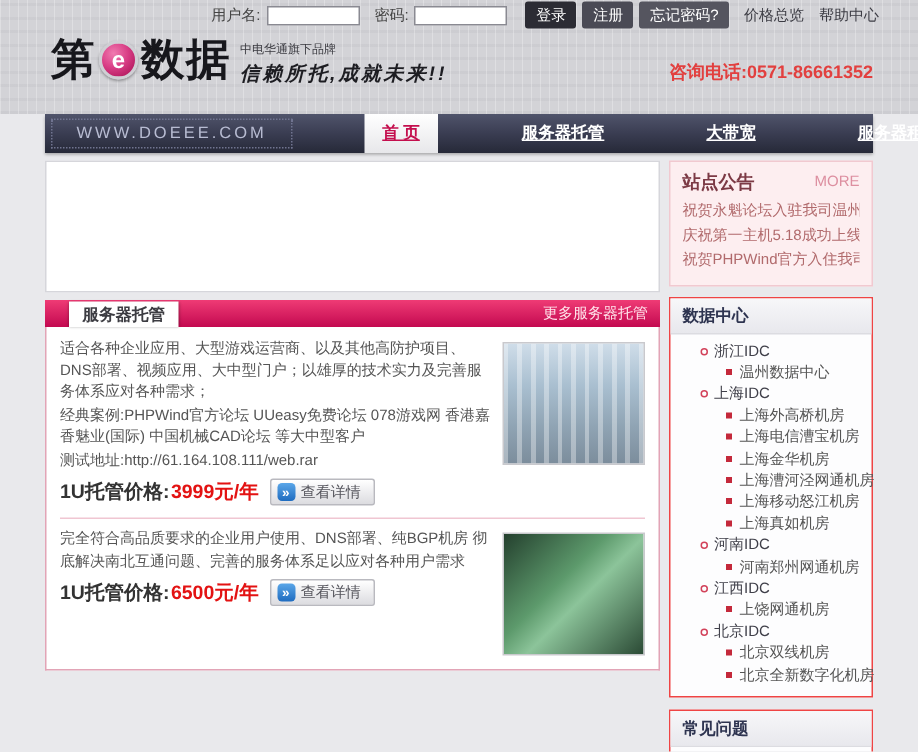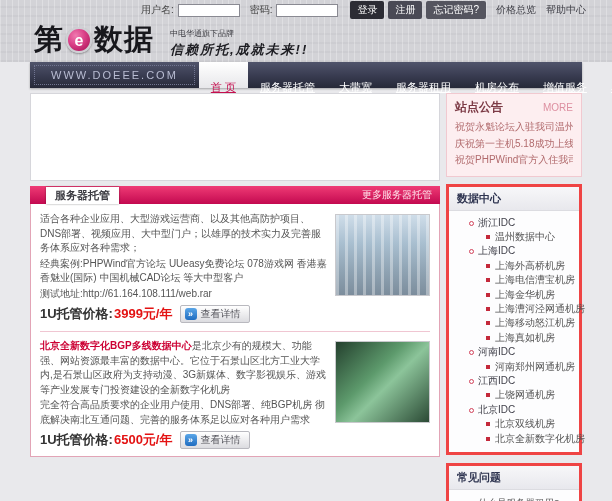--- a/index.html
+++ b/index.html
@@ -1,51 +1,51 @@
 <!DOCTYPE html>
 <html><head>
 <meta charset="utf-8">
 <style>
   * { margin:0; padding:0; box-sizing:border-box; }
   html,body { width:612px; height:501px; overflow:hidden; }
   body { font-family:"Liberation Sans","DejaVu Sans",sans-serif; background:#e9e9ec; position:relative; }
 
   
-  .topzone { height:62px; background:#d3d3d7;
+  .topzone { height:76px; background:#d3d3d7;
     background-image:repeating-linear-gradient(90deg, rgba(255,255,255,.28) 0 1px, rgba(0,0,0,0) 1px 6px),
                      repeating-linear-gradient(0deg, rgba(120,120,130,.07) 0 2px, rgba(0,0,0,0) 2px 9px);
   }
   .topbar { height:20px; display:flex; align-items:center; justify-content:flex-end; gap:4px; padding-right:26px; font-size:10px; color:#444; }
   .topbar label { margin-left:6px; }
   .topbar input { width:62px; height:13px; border:1px solid #8a8a92; background:#fff; }
   .tb-btn { border:none; color:#fff; font-size:10px; padding:2px 7px; border-radius:2px; cursor:pointer; }
   .tb-login { background:#2c2c34; margin-left:8px; }
   .tb-reg { background:#4a4a55; }
   .tb-forgot { background:#55555f; }
   .tb-link { color:#3c3c44; margin-left:6px; text-decoration:none; }
 
   .header { height:38px; position:relative; }
   .logo { position:absolute; left:34px; top:0; display:flex; align-items:center; }
   .logo-zh { font-size:29px; font-weight:bold; color:#17171c; letter-spacing:1px; }
   .logo-e { width:26px; height:26px; border-radius:50%; margin:0 2px;
     background:radial-gradient(circle at 35% 30%, #f franchise 0,#f07ab0 0%, #d93e86 45%, #a30a4e 100%);
     background:radial-gradient(circle at 35% 30%, #f07ab0 0%, #d93e86 45%, #a30a4e 100%);
     border:2px solid #cfcfd4; box-shadow:0 1px 2px rgba(0,0,0,.35);
     color:#fff; font-weight:bold; font-size:16px; text-align:center; line-height:23px; }
-  .logo-right { margin-left:16px; }
+  .logo-right { margin-left:6px; }
   .brand-note { font-size:8px; color:#3a3a40; }
   .slogan { font-size:13px; font-weight:bold; font-style:italic; color:#1d1d22; letter-spacing:2px; }
   .hotline { position:absolute; right:30px; bottom:1px; color:#e2403f; font-size:12px; font-weight:bold; }
 
   
   .navbar { margin:0 30px; height:26px; display:flex; align-items:stretch;
     background:linear-gradient(#50546b 0%, #3a3d52 50%, #262938 100%); box-shadow:0 1px 2px rgba(0,0,0,.3); }
   .site-box { margin:3px 4px; padding:0 16px; border:1px dotted #707490; color:#b8bcd2; font-size:11px; letter-spacing:2px; display:flex; align-items:center; }
   .nav-items { display:flex; }
-  .nav-item { padding:12px 12px; line-height:26px; color:#fff; font-size:11px; font-weight:normal; cursor:pointer; white-space:nowrap; }
+  .nav-item { padding:0 12px; line-height:26px; color:#fff; font-size:11px; font-weight:bold; cursor:pointer; white-space:nowrap;margin-left:44px; }
   .nav-item.active { background:linear-gradient(#ffffff,#e7e7ea); color:#c40f4e; }
 
   
   .main { margin:5px 30px 0; display:flex; gap:6px; }
   .left-col { width:410px; }
   .right-col { width:136px; }
 
   .banner { height:88px; background:#fff; border:1px solid #d6d6db; margin-bottom:5px; }
 
   
@@ -70,21 +70,21 @@
   .offer-divider { border:none; border-top:1px solid #f0c6d2; margin:6px 0 7px; }
   .o-bullet { display:inline-block; width:5px; height:5px; border:1px solid #d2425a; border-radius:50%; margin-right:4px; }
 
   
   .notice-box { background:#fdeef0; border:1px solid #f1c9d0; padding:5px 8px 7px; margin-bottom:7px; }
   .notice-top { display:flex; align-items:center; margin-bottom:3px; }
   .notice-title { font-size:12px; font-weight:bold; color:#7c3a45; }
   .notice-more { margin-left:auto; font-size:10px; color:#dd8fa0; text-decoration:none; }
   .notice-item { display:block; font-size:10px; color:#b16a6c; line-height:16.5px; white-space:nowrap; overflow:hidden; text-decoration:none; }
 
-  .side-box { background:#fdfdfe; border:3px solid #ef4444; margin-bottom:8px; }
+  .side-box { background:#fdfdfe; border:1px solid #ef4444; margin-bottom:8px; }
   .side-header { padding:4px 8px; background:linear-gradient(#f7f7f9,#e8e8ed); border-bottom:1px solid #dcdce1; font-size:11px; font-weight:bold; color:#2e3450; }
   .side-body { padding:5px 20px 6px; }
   .idc-region { font-size:10px; color:#40404a; line-height:12.4px; padding:1px 0; cursor:pointer; white-space:nowrap; }
   .idc-room { font-size:10px; color:#555; line-height:12.4px; padding:1px 0 1px 17px; cursor:pointer; white-space:nowrap; }
   .sq-bullet { display:inline-block; width:4px; height:4px; background:#c4293b; margin-right:5px; vertical-align:1px; }
   .faq-item { font-size:9.5px; color:#555; line-height:15.5px; cursor:pointer; white-space:nowrap; overflow:hidden; }
 </style>
 </head>
 <body>
 
@@ -104,20 +104,21 @@
   <div class="header">
     <div class="logo">
       <span class="logo-zh">第</span>
       <span class="logo-e">e</span>
       <span class="logo-zh">数据</span>
       <span class="logo-right">
         <span class="brand-note">中电华通旗下品牌</span><br>
         <span class="slogan">信赖所托,成就未来!!</span>
       </span>
     </div>
+    <div class="hotline">咨询电话:0571-86661352</div>
   </div>
 </div>
 
 <div class="navbar">
   <div class="site-box">WWW.DOEEE.COM</div>
   <div class="nav-items">
     <a href="#" class="nav-item active">首 页</a>
     <a href="#" class="nav-item">服务器托管</a>
     <a href="#" class="nav-item">大带宽</a>
     <a href="#" class="nav-item">服务器租用</a>
@@ -152,21 +153,20 @@
             <span class="detail-icon">»</span>
             <span>查看详情</span>
           </button>
         </div>
       </div>
 
       <hr class="offer-divider">
 
       <div class="offer">
         <div class="offer-photo photo-serverroom"></div>
-        <p><span class="offer-name">北京全新数字化BGP多线数据中心</span><span>是北京少有的规模大、功能强、网站资源最丰富的数据中心。它位于石景山区北方工业大学内,是石景山区政府为支持动漫、3G新媒体、数字影视娱乐、游戏等产业发展专门投资建设的全新数字化机房</span></p>
         <p>完全符合高品质要求的企业用户使用、DNS部署、纯BGP机房 彻底解决南北互通问题、完善的服务体系足以应对各种用户需求</p>
         <div class="price-row">
           <span class="price-label">1U托管价格:</span>
             <span class="price" style="margin-left:-6px">6500元/年</span>
           <button class="detail-btn">
             <span class="detail-icon">»</span>
             <span>查看详情</span>
           </button>
         </div>
       </div>

